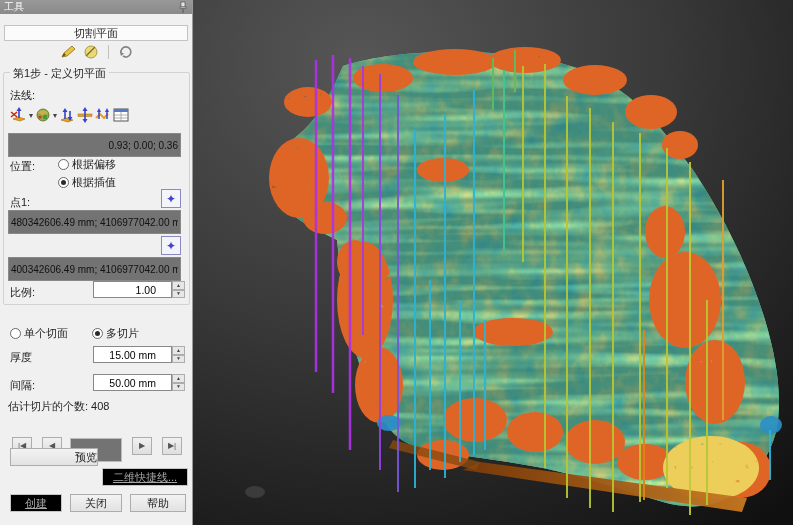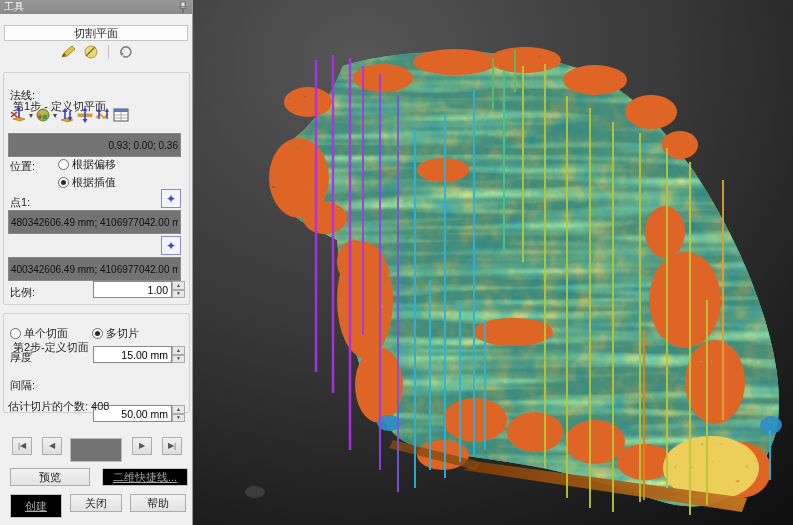--- a/index.html
+++ b/index.html
@@ -9,31 +9,31 @@
   
   #panel{position:absolute;left:0;top:0;width:193px;height:525px;background:#f0f0f0;border-right:1px solid #9a9a9a;}
   #titlebar{position:absolute;left:0;top:0;width:100%;height:14px;background:linear-gradient(#989898,#8a8a8a);color:#fff;font-size:10px;line-height:14px;padding:0 4px;}
   #pin{position:absolute;right:4px;top:1px;width:10px;height:12px;}
   .hdrbox{position:absolute;left:4px;top:25px;width:184px;height:16px;background:#fbfbfb;border:1px solid #c3c3c3;text-align:center;font-size:11px;line-height:15px;color:#222;}
   #toolbar{position:absolute;left:0;top:42px;width:193px;height:20px;display:flex;justify-content:center;align-items:center;gap:5px;}
   .tsep{width:1px;height:14px;background:#c0c0c0;margin:0 3px;}
   .icon-btn{display:inline-flex;align-items:center;justify-content:center;width:18px;height:18px;cursor:pointer;}
 
   .group{position:absolute;border:1px solid #d2d2d2;border-radius:2px;}
-  .group-label{position:absolute;left:6px;top:-7px;background:#f0f0f0;padding:0 3px;font-size:11px;color:#222;white-space:nowrap;margin-top:33px;}
+  .group-label{position:absolute;left:6px;top:-7px;background:#f0f0f0;padding:0 3px;font-size:11px;color:#222;white-space:nowrap;}
   .lbl{position:absolute;font-size:11px;color:#222;white-space:nowrap;}
   .field{position:absolute;background:#737373;border:1px solid #888;font-size:10px;color:#111;padding:4px 2px;height:24px;line-height:14px;overflow:hidden;white-space:nowrap;}
   .field.right{text-align:right;}
   input.field{outline:none;}
   .radio{display:inline-block;width:11px;height:11px;border-radius:50%;border:1px solid #6a6a6a;background:#fff;vertical-align:-2px;position:relative;}
   .radio.checked::after{content:'';position:absolute;left:2px;top:2px;width:5px;height:5px;border-radius:50%;background:#2b2b2b;}
   .radio-row{position:absolute;font-size:11px;color:#222;white-space:nowrap;}
   .pickbtn{position:absolute;width:20px;height:19px;background:#f4f4fb;border:1px solid #8a8ac0;color:#4444cc;font-size:12px;line-height:16px;text-align:center;padding:0;cursor:pointer;}
   .spin{position:absolute;height:17px;}
-  .spin input{position:absolute;left:0;top:0;height:17px;background:#fff;border:1px solid #888;font-size:10.5px;text-align:right;padding:0 3px;width:calc(100% - 13px);}
+  .spin input{position:absolute;left:0;top:0;height:17px;background:#fff;border:1px solid #888;font-size:10.5px;text-align:right;padding:0 15px;width:calc(100% - 13px);}
   .spin .arrows{position:absolute;right:0;top:0;width:13px;height:17px;display:flex;flex-direction:column;}
   .spin .arrows button{flex:1;font-size:5px;line-height:5px;padding:0;border:1px solid #adadad;background:#e7e7e7;color:#444;cursor:pointer;}
   .btn{position:absolute;border:1px solid #adadad;background:linear-gradient(#f3f3f3,#e2e2e2);font-size:11px;color:#222;text-align:center;cursor:pointer;padding:0;}
   .btn:disabled,.btn.disabled{color:#a6a6a6;background:#000000;border-color:#c6c6c6;cursor:default;text-decoration:underline;}
   .navbtn{position:absolute;width:20px;height:18px;border:1px solid #adadad;background:linear-gradient(#f1f1f1,#dedede);font-size:8px;color:#555;text-align:center;line-height:16px;padding:0;cursor:pointer;}
   .caret{font-size:8px;color:#444;margin:0 1px;}
 
   
   #viewport{position:absolute;left:193px;top:0;width:600px;height:525px;}
 </style>
@@ -161,58 +161,55 @@
 
     <span class="lbl" style="left:10px;top:285px;">比例:</span>
     <div class="spin" style="left:93px;top:281px;width:92px;">
       <input value="1.00" style="">
       <div class="arrows">
         <button>▲</button>
         <button>▼</button>
       </div>
     </div>
 
-    <div class="group" style="left:3px;top:313px;width:187px;height:100px;">
-      <span class="group-label">第2步-定义切面</span>
-    </div>
     <span class="radio-row" style="left:10px;top:326px;">
       <span class="radio"></span>
       <span>单个切面</span>
     </span>
     <span class="radio-row" style="left:92px;top:326px;">
       <span class="radio checked"></span>
       <span>多切片</span>
     </span>
     <span class="lbl" style="left:10px;top:350px;">厚度</span>
     <div class="spin" style="left:93px;top:346px;width:92px;">
       <input value="15.00 mm" style="">
       <div class="arrows">
         <button>▲</button>
         <button>▼</button>
       </div>
     </div>
     <span class="lbl" style="left:10px;top:378px;">间隔:</span>
-    <div class="spin" style="left:93px;top:374px;width:92px;margin-top:31px;">
+    <div class="spin" style="left:93px;top:374px;width:92px;">
       <input value="50.00 mm" style="">
       <div class="arrows">
         <button>▲</button>
         <button>▼</button>
       </div>
     </div>
     <span class="lbl" style="left:8px;top:399px;">估计切片的个数: 408</span>
 
     <button class="navbtn" style="left:12px;top:437px;">|◀</button>
     <button class="navbtn" style="left:42px;top:437px;">◀</button>
     <input class="field" style="left: 70px; top: 438px; width: 52px; border-color: rgb(187, 187, 187);" value="">
     <button class="navbtn" style="left:132px;top:437px;">▶</button>
     <button class="navbtn" style="left:162px;top:437px;">▶|</button>
 
-    <button class="btn" style="left:10px;top:468px;width:80px;height:18px;">预览</button>
+    <button class="btn" style="left:10px;top:448px;width:88px;height:18px;text-align:right;">预览</button>
     <button class="btn disabled" style="left:102px;top:468px;width:86px;height:18px;" disabled="">二维快捷线...</button>
-    <button class="btn disabled" style="left:10px;top:494px;width:52px;height:24px;" disabled="">创建</button>
+    <button class="btn disabled" style="left:10px;top:494px;width:52px;height:18px;" disabled="">创建</button>
     <button class="btn" style="left:70px;top:494px;width:52px;height:18px;">关闭</button>
     <button class="btn" style="left:130px;top:494px;width:56px;height:18px;">帮助</button>
   </div>
 
   <div id="viewport">
     <svg width="600" height="525" viewBox="0 0 600 525">
       <defs>
         <radialGradient id="bgGrad" cx="28%" cy="12%" r="110%">
           <stop offset="0%" stop-color="#565656"></stop>
           <stop offset="45%" stop-color="#3a3a3a"></stop>

